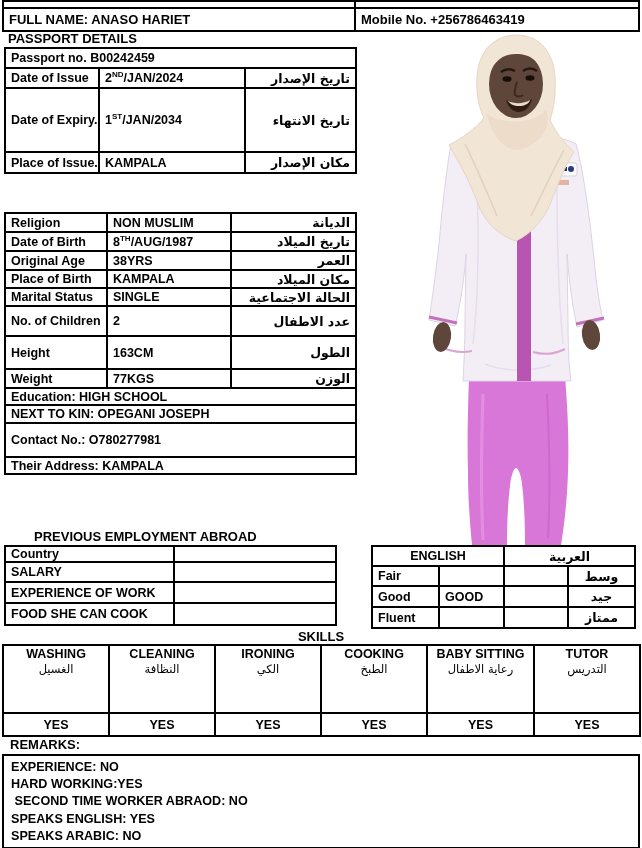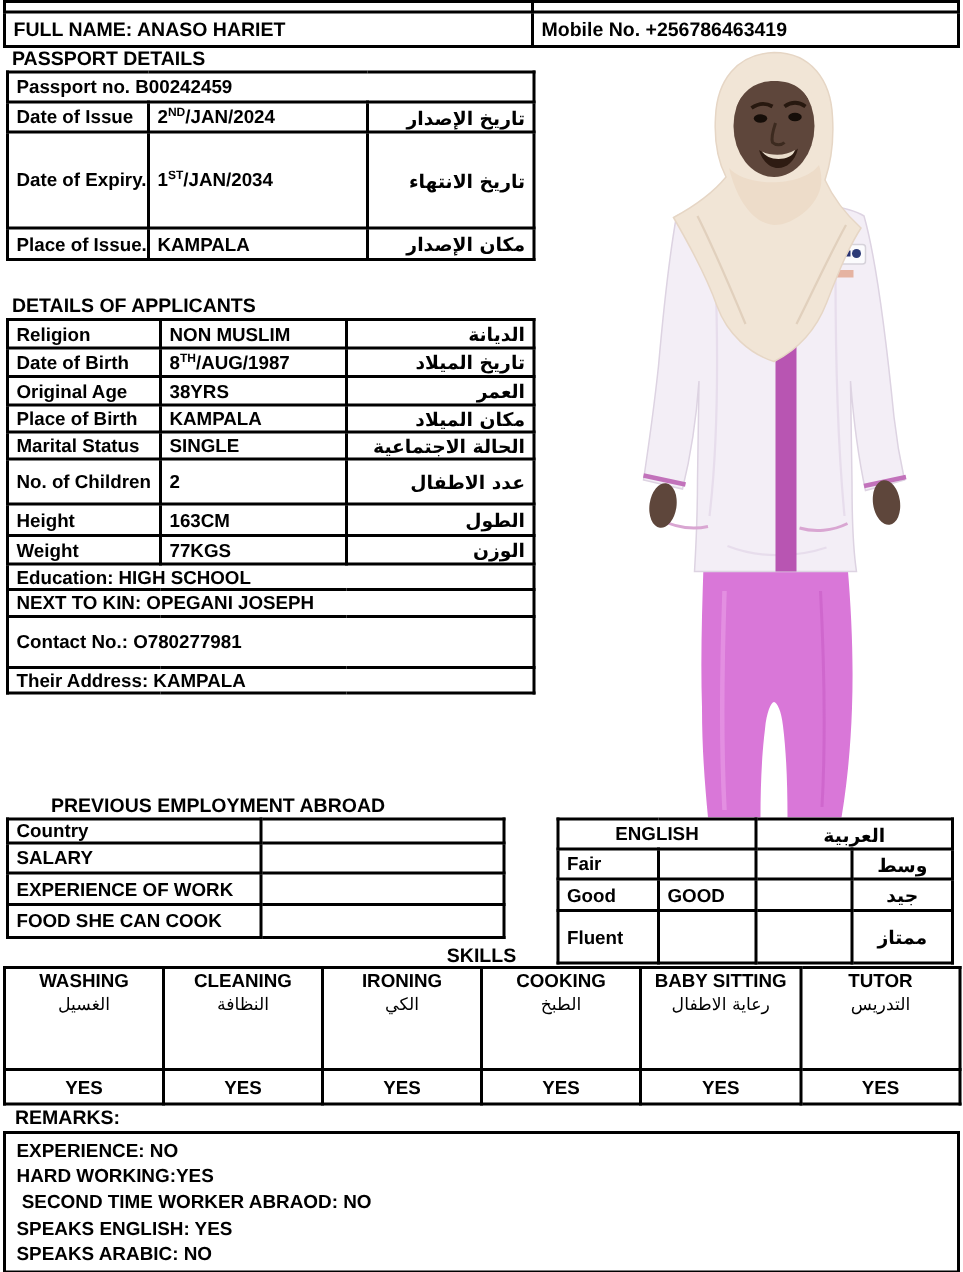--- a/index.html
+++ b/index.html
@@ -78,21 +78,20 @@
       <td class="ar-cell v-bottom">تاريخ الانتهاء</td>
     </tr>
     <tr style="height:21px">
       <td>Place of Issue.</td>
       <td><span>KAMPALA</span><sup></sup><span></span></td>
       <td class="ar-cell">مكان الإصدار</td>
     </tr>
   </tbody>
     </table>
 
-  <span class="section-title" style="left:8px; top:196px;">DETAILS OF APPLICANTS</span>
 
   <table class="doc" id="details-table" style="left:4px; top:212px; width:351px;">
     <colgroup>
         <col style="width:102px">
         <col style="width:124px">
         <col style="width:125px">
       </colgroup>
     <tbody>
         <tr style="height:19px">
       <td>Religion</td>
@@ -117,21 +116,21 @@
     <tr style="height:18px">
       <td>Marital Status</td>
       <td><span>SINGLE</span><sup></sup><span></span></td>
       <td class="ar-cell">الحالة الاجتماعية</td>
     </tr>
     <tr style="height:30px">
       <td class="v-top">No. of Children</td>
       <td class="v-top"><span>2</span><sup></sup><span></span></td>
       <td class="ar-cell v-top">عدد الاطفال</td>
     </tr>
-    <tr style="height:21px">
+    <tr style="height:33px">
       <td>Height</td>
       <td><span>163CM</span><sup></sup><span></span></td>
       <td class="ar-cell">الطول</td>
     </tr>
     <tr style="height:19px">
       <td>Weight</td>
       <td><span>77KGS</span><sup></sup><span></span></td>
       <td class="ar-cell">الوزن</td>
     </tr>
     <tr style="height:17px">
@@ -240,21 +239,21 @@
       <td></td>
       <td></td>
       <td class="ar-cell ar-center">وسط</td>
     </tr>
     <tr style="height:21px">
       <td>Good</td>
       <td>GOOD</td>
       <td></td>
       <td class="ar-cell ar-center">جيد</td>
     </tr>
-    <tr style="height:35px">
+    <tr style="height:21px">
       <td>Fluent</td>
       <td></td>
       <td></td>
       <td class="ar-cell ar-center">ممتاز</td>
     </tr>
   </tbody>
     </table>
 
   <span class="section-title" style="left:0; top:629px; width:642px; text-align:center;">SKILLS</span>
 

